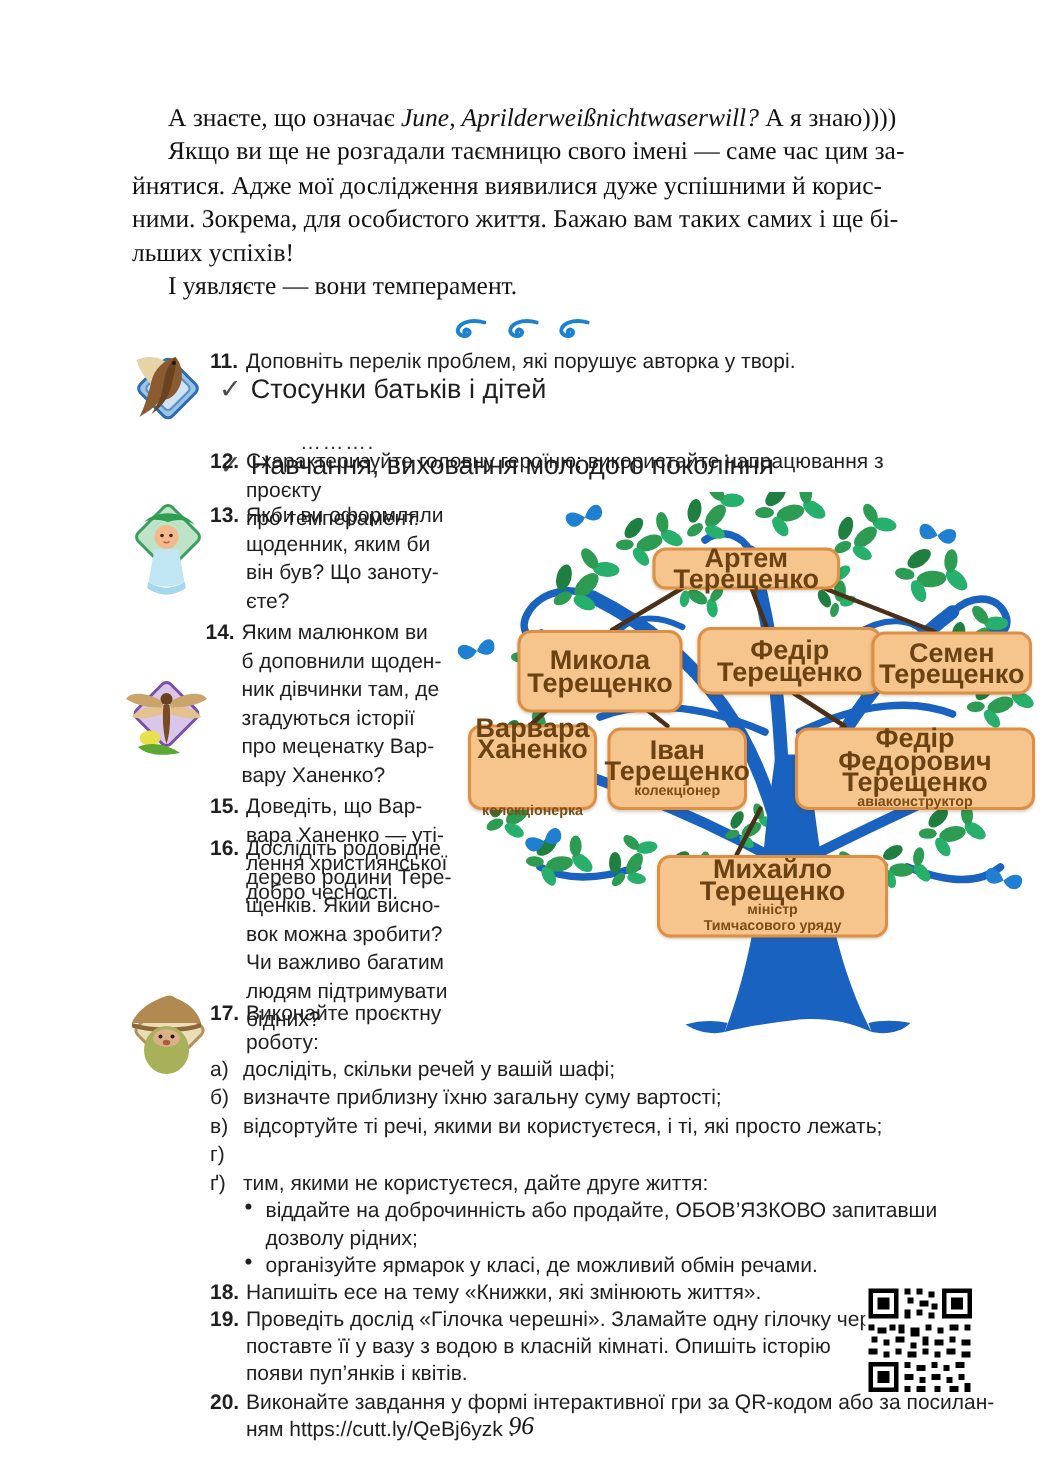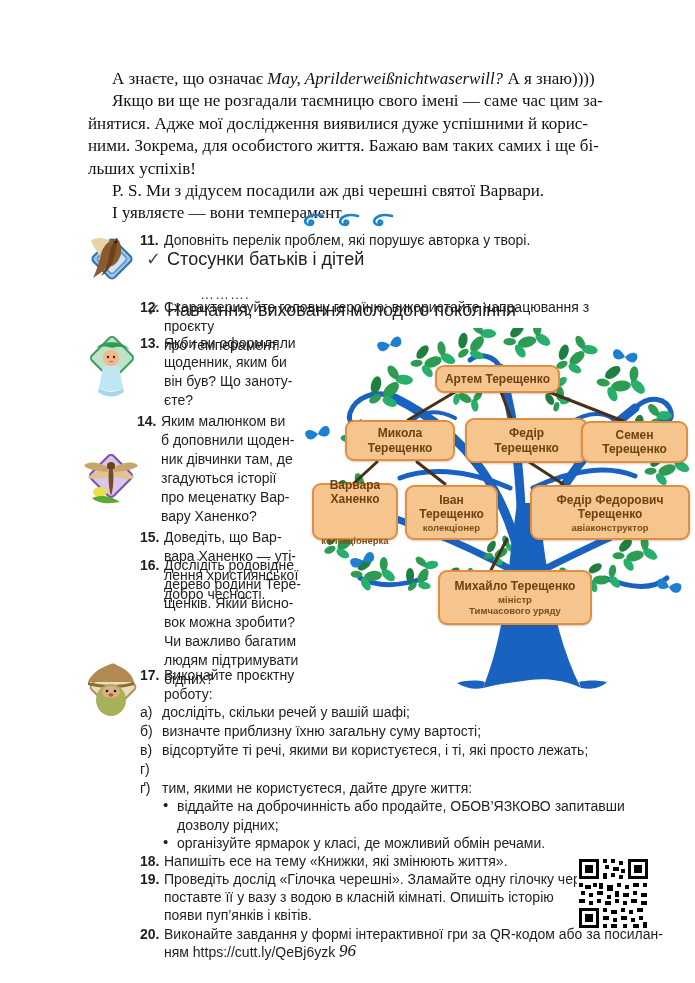--- a/index.html
+++ b/index.html
@@ -36,42 +36,41 @@
   .bdot{position:absolute;left:0;top:-1px;font-size:15px;}
   .bullet .ttext{white-space:pre-line;}
 
   
   .tree{position:absolute;left:305px;top:328px;width:390px;height:365px;}
   .tree svg.art{position:absolute;left:0;top:0;}
   .plate{position:absolute;background:#f6c48d;border:2px solid #dd8f43;border-radius:9px;
          color:#6b4212;font-weight:bold;text-align:center;white-space:pre-line;
          display:flex;flex-direction:column;justify-content:center;align-items:center;
          box-sizing:border-box;padding:2px 4px;box-shadow:0 1px 2px rgba(90,50,10,.25);}
-  .plate .nm{font-size:12px;line-height:14.5px;white-space:pre-line;}
+  .plate .nm{font-size:18px;line-height:14.5px;white-space:pre-line;}
   .plate .sub{font-size:9.5px;line-height:11px;color:#7c4d17;white-space:pre-line;}
 
   
   .qr{position:absolute;left:577px;top:857px;width:73px;height:73px;background:#fff;}
 
   
   .pagenum{position:absolute;left:0;top:941px;width:695px;text-align:center;
            font-family:"Liberation Serif",serif;font-style:italic;font-size:17px;color:#111;}
 </style>
 </head>
 <body>
 
 <div class="page">
 
   <section class="intro">
-    <p><span>А знаєте, що означає </span><i>May, Aprilderweißnichtwaserwill?</i><span> А я знаю))))</span></p>
+    <p><span>А знаєте, що означає </span><i>June, Aprilderweißnichtwaserwill?</i><span> А я знаю))))</span></p>
     <p>Якщо ви ще не розгадали таємницю свого імені — саме час цим за-
 йнятися. Адже мої дослідження виявилися дуже успішними й корис-
 ними. Зокрема, для особистого життя. Бажаю вам таких самих і ще бі-
 льших успіхів!</p>
-    <p>P. S. Ми з дідусем посадили аж дві черешні святої Варвари.</p>
     <p>І уявляєте — вони темперамент.</p>
   </section>
 
   <div class="divider">
     <svg width="22" height="14" viewBox="0 0 22 14">
         <path d="M21,3 C14,1 7,2 4,6 C2,9 4,12 8,12 C11,12 12,9 10,8 C8,7 7,9 8,10" fill="none" stroke="#1b82cf" stroke-width="2.6" stroke-linecap="round"></path>
       </svg>
     <svg width="22" height="14" viewBox="0 0 22 14">
         <path d="M21,3 C14,1 7,2 4,6 C2,9 4,12 8,12 C11,12 12,9 10,8 C8,7 7,9 8,10" fill="none" stroke="#1b82cf" stroke-width="2.6" stroke-linecap="round"></path>
       </svg>
@@ -262,21 +261,21 @@
       <use href="#bf" transform="translate(320,29) rotate(15)"></use>
       <use href="#bf" transform="translate(13,106) rotate(-10)"></use>
       <use href="#bf" transform="translate(340,118) rotate(12)"></use>
       <use href="#bf" transform="translate(58,233) rotate(-18)"></use>
       <use href="#bf" transform="translate(364,259) rotate(18)"></use>
     </svg>
 
     <div class="plate" style="left:130px;top:37px;width:125px;height:28px;">
       <span class="nm">Артем Терещенко</span>
     </div>
-    <div class="plate" style="left:40px;top:92px;width:110px;height:41px;">
+    <div class="plate" style="left:40px;top:92px;width:110px;height:55px;">
       <span class="nm">Микола
 Терещенко</span>
     </div>
     <div class="plate" style="left:160px;top:90px;width:123px;height:45px;">
       <span class="nm">Федір
 Терещенко</span>
     </div>
     <div class="plate" style="left:276px;top:93px;width:107px;height:42px;">
       <span class="nm">Семен
 Терещенко</span>

